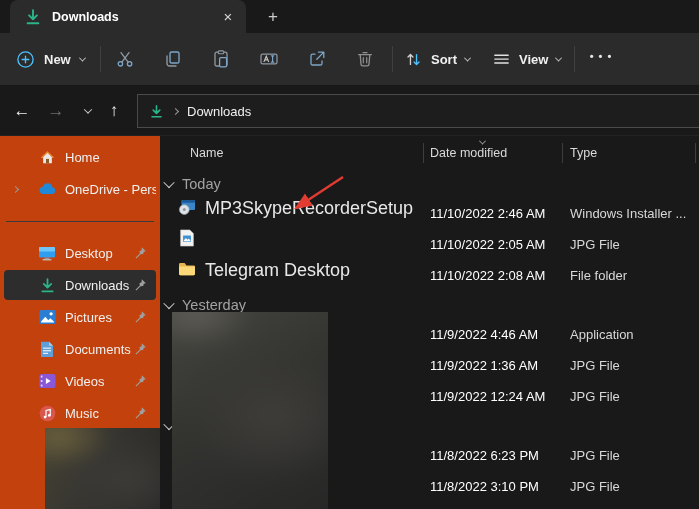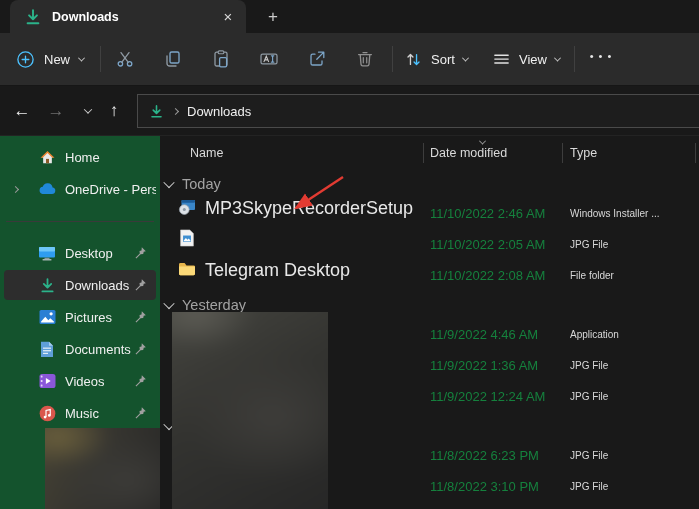--- a/index.html
+++ b/index.html
@@ -13,21 +13,21 @@
          border-radius:8px 8px 0 0; display:flex; align-items:center; gap:10px;
          padding:0 6px 0 14px; }
   .tab-title { flex:1; font-size:12.5px; font-weight:700; color:#ffffff; }
   .tab-close { width:24px; height:24px; display:flex; align-items:center; justify-content:center;
                font-size:15px; color:#d8d8d8; border-radius:4px; cursor:default; }
   .newtab { position:absolute; left:260px; top:5px; width:26px; height:24px; display:flex;
             align-items:center; justify-content:center; font-size:17px; color:#cccccc; }
 
   
   .toolbar { position:absolute; top:33px; left:0; right:0; height:53px; background:#2b2b2b;
-             border-bottom:1px solid #161616; }
+             border-bottom:1px solid #161616;font-weight:bold; }
   .tb-item { position:absolute; top:0; height:52px; display:flex; align-items:center; }
   .tb-sep  { position:absolute; top:13px; width:1px; height:26px; background:#404040; }
   .tb-ico  { justify-content:center; width:28px; }
   .tb-label { font-size:13px; color:#f0f0f0; }
   .tb-new  { left:16px; gap:9px; }
   .tb-sort { left:404px; gap:8px; }
   .tb-view { left:492px; gap:8px; }
   .tb-more { left:586px; width:30px; justify-content:center; font-size:16px; color:#e0e0e0;
              letter-spacing:1px; }
   .tb-more span { transform:translateY(-4px); }
@@ -49,21 +49,21 @@
   .nav-fwd  { left:42px; color:#6e6e6e; }
   .nav-hist { left:74px; }
   .nav-up   { left:100px; color:#ededed; }
   .addressbar { position:absolute; left:137px; right:0; top:8px; height:34px;
                 border:1px solid #4a4a4a; border-right:none; background:#1d1d1d;
                 display:flex; align-items:center; gap:9px; padding:0 11px; }
   .crumb { font-size:13px; color:#f0f0f0; }
 
   
   .sidebar { position:absolute; top:136px; left:0; width:160px; bottom:0; overflow:hidden;
-             background:#14532d; }
+             background:#c2410c; }
   .side-item { position:relative; height:30px; margin:2px 4px 0; display:flex; align-items:center;
                border-radius:4px; white-space:nowrap; overflow:hidden; }
   .side-item.first { margin-top:6px; }
   .side-item.selected { background:#2d2d2d; }
   .side-exp { width:34px; display:flex; align-items:center; padding-left:9px; flex:none; }
   .side-ico { width:18px; height:18px; flex:none; display:flex; align-items:center;
               justify-content:center; }
   .side-label { margin-left:9px; font-size:13px; color:#f0f0f0; }
   .side-pin { position:absolute; right:9px; top:8px; width:14px; height:14px; }
   .side-div { height:1px; background:#3a3a3a; margin:17px 6px 16px; }
@@ -84,23 +84,23 @@
 
   .group-header { height:28px; display:flex; align-items:center; gap:9px; padding-left:5px;
                   font-size:14.5px; color:#a3a3a3; }
   .group-chev { width:8px; height:8px; border-right:1.4px solid #cfcfcf;
                 border-bottom:1.4px solid #cfcfcf; transform:rotate(45deg) translate(-1px,-1px);
                 flex:none; }
   .row { position:relative; height:31px; }
   .cell-name { position:absolute; left:18px; top:0; height:31px; display:flex; align-items:flex-start;
                gap:9px; font-size:18px; color:#e8e8e8; }
   .cell-date { position:absolute; left:270px; top:0; height:31px; display:flex; align-items:center;
-               font-size:13px; color:#15803d; }
+               font-size:13px; color:#ffffff; }
   .cell-type { position:absolute; left:410px; top:0; height:31px; display:flex; align-items:center;
-               font-size:10px; color:#d8d8d8; white-space:nowrap; }
+               font-size:13px; color:#d8d8d8; white-space:nowrap; }
   .file-ico { width:18px; height:18px; flex:none; }
 
   .main-blur { position:absolute; left:12px; top:176px; width:156px; height:197px; overflow:hidden; }
   .main-blur .blob { width:150%; height:150%; margin:-18%; filter:blur(8px);
       background:
         radial-gradient(80px 50px at 22% 10%, #5d5c55, transparent 75%),
         radial-gradient(110px 80px at 55% 45%, #3e3d3a, transparent 80%),
         linear-gradient(150deg, #4a4a44 0%, #333330 40%, #262626 80%); }
 
   .anno-arrow { position:absolute; left:283px; top:171px; pointer-events:none; }

